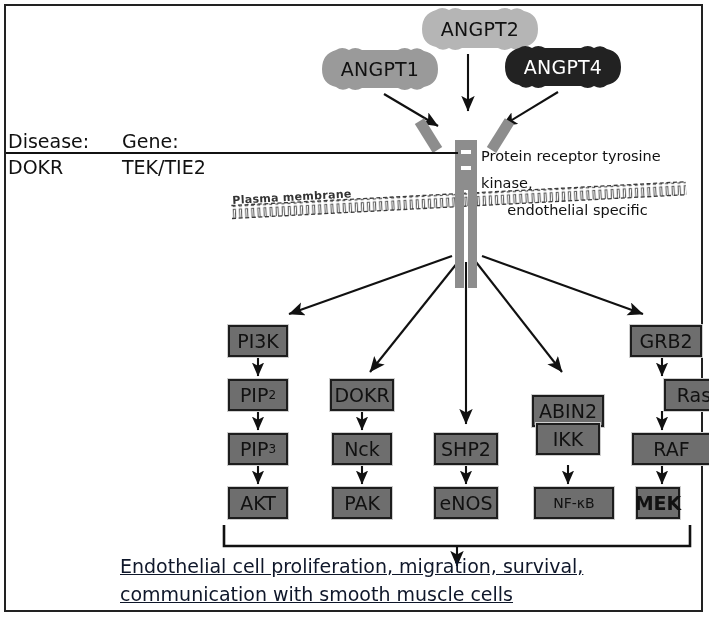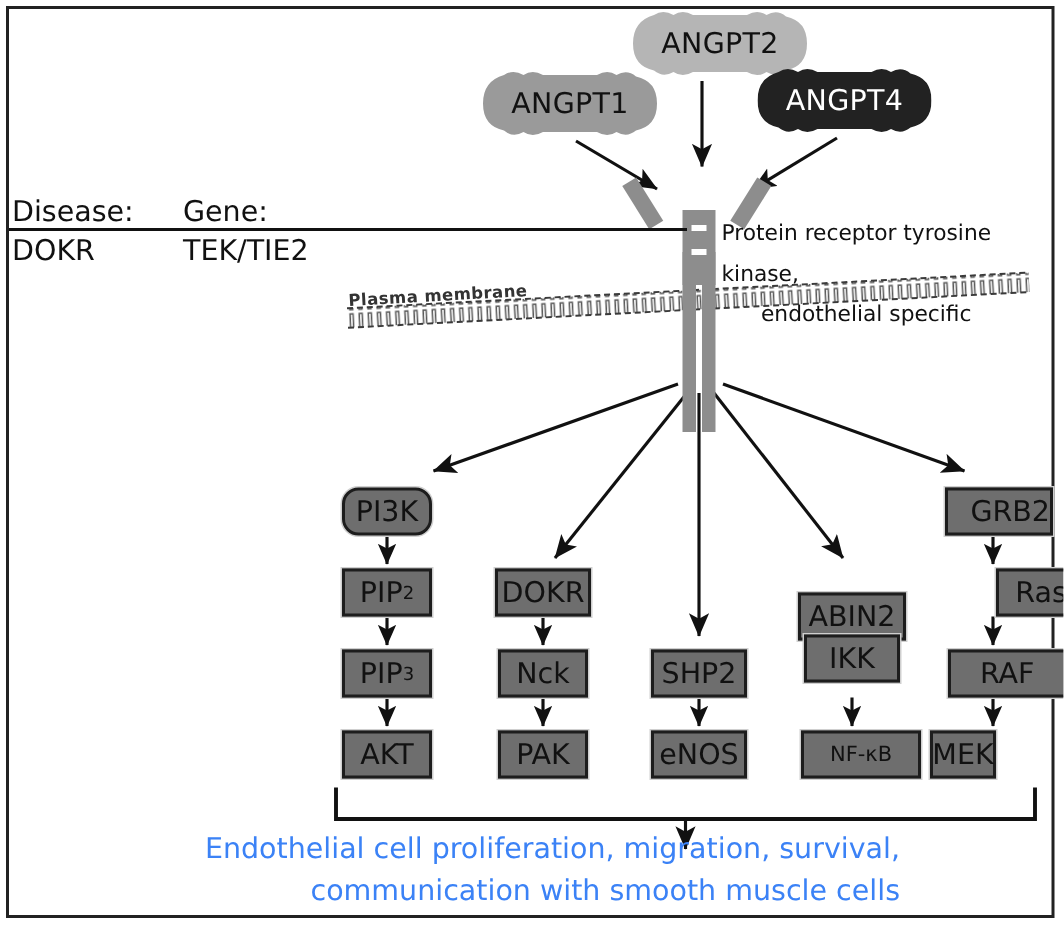--- a/index.html
+++ b/index.html
@@ -92,21 +92,21 @@
     color:#111;
     font-size:19px;
     height:32px;
   }
   .node.small{font-size:14px;}
   .node sub{font-size:12px;vertical-align:-3px;}
 
   
   #outcome{
     position:absolute;left:120px;top:552px;width:480px;
-    text-align:right;font-size:19px;line-height:28px;color:#3b82f6;
+    text-align:left;font-size:19px;line-height:28px;color:#0f172a;text-decoration:underline;
   }
 </style>
 </head>
 <body>
 
 <div id="figure">
   <div id="frame"></div>
 
   <svg class="canvas" viewBox="0 0 709 618" xmlns="http://www.w3.org/2000/svg">
     <defs>
@@ -209,21 +209,21 @@
   </div>
 
   <div id="hrule"></div>
   <div class="plain" id="disease-head">Disease:</div>
   <div class="plain" id="gene-head">Gene:</div>
   <div class="plain" id="disease-val">DOKR</div>
   <div class="plain" id="gene-val">TEK/TIE2</div>
 
   <div class="plain" id="membrane-label">Plasma membrane</div>
 
-  <div class="node" style="left:228px;top:325px;width:60px;border-radius:11px;">
+  <div class="node" style="left:228px;top:325px;width:60px;">
     <span>PI3K</span>
   </div>
   <div class="node" style="left:228px;top:379px;width:60px;">
     <span>PIP</span>
       <sub>2</sub>
   </div>
   <div class="node" style="left:228px;top:433px;width:60px;">
     <span>PIP</span>
       <sub>3</sub>
   </div>
@@ -251,30 +251,30 @@
   <div class="node" style="left:532px;top:379px;width:72px;margin-top:16px;">
     <span>ABIN2</span>
   </div>
   <div class="node" style="left:536px;top:423px;width:64px;">
     <span>IKK</span>
   </div>
   <div class="node small" style="left:534px;top:487px;width:80px;justify-content:center;">
     <span>NF-κB</span>
   </div>
 
-  <div class="node" style="left:630px;top:325px;width:72px;justify-content:flex-end;">
+  <div class="node" style="left:630px;top:325px;width:72px;">
     <span>GRB2</span>
   </div>
   <div class="node" style="left:632px;top:379px;width:60px;margin-left:32px;">
     <span>Ras</span>
   </div>
   <div class="node" style="left:632px;top:433px;width:79px;">
     <span>RAF</span>
   </div>
-  <div class="node" style="left:620px;top:487px;width:44px;">
+  <div class="node" style="left:636px;top:487px;width:44px;font-weight:bold;">
     <span>MEK</span>
   </div>
 
   <div id="outcome">
     <div>Endothelial cell proliferation, migration, survival,</div>
     <div>communication with smooth muscle cells</div>
   </div>
 </div>
 
 </body></html>

